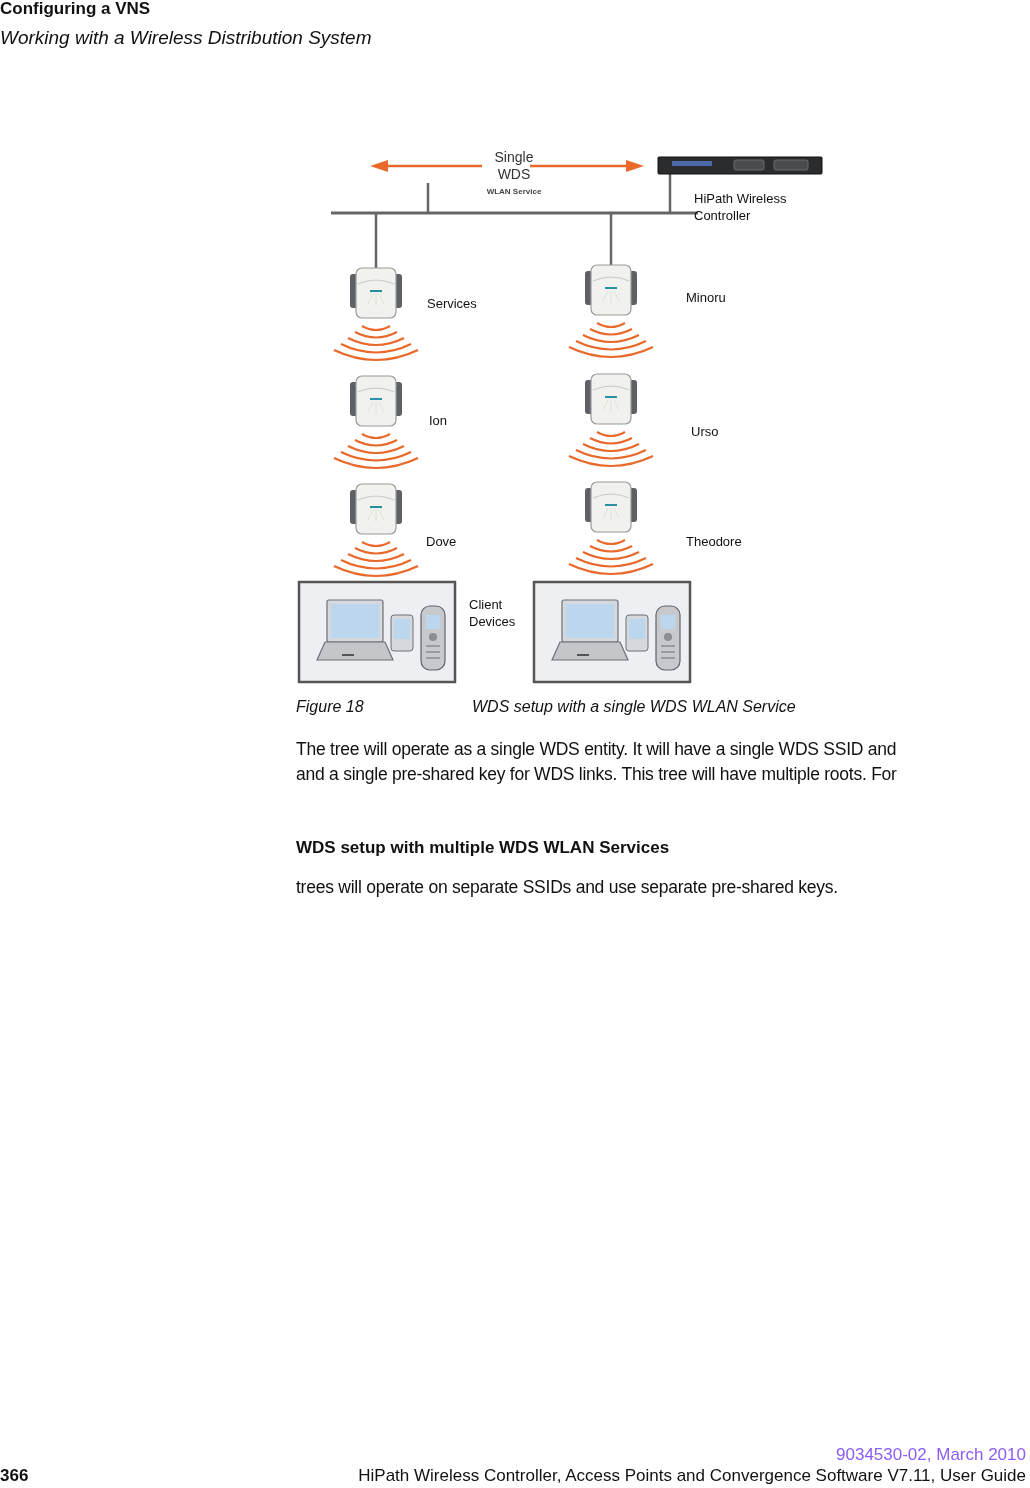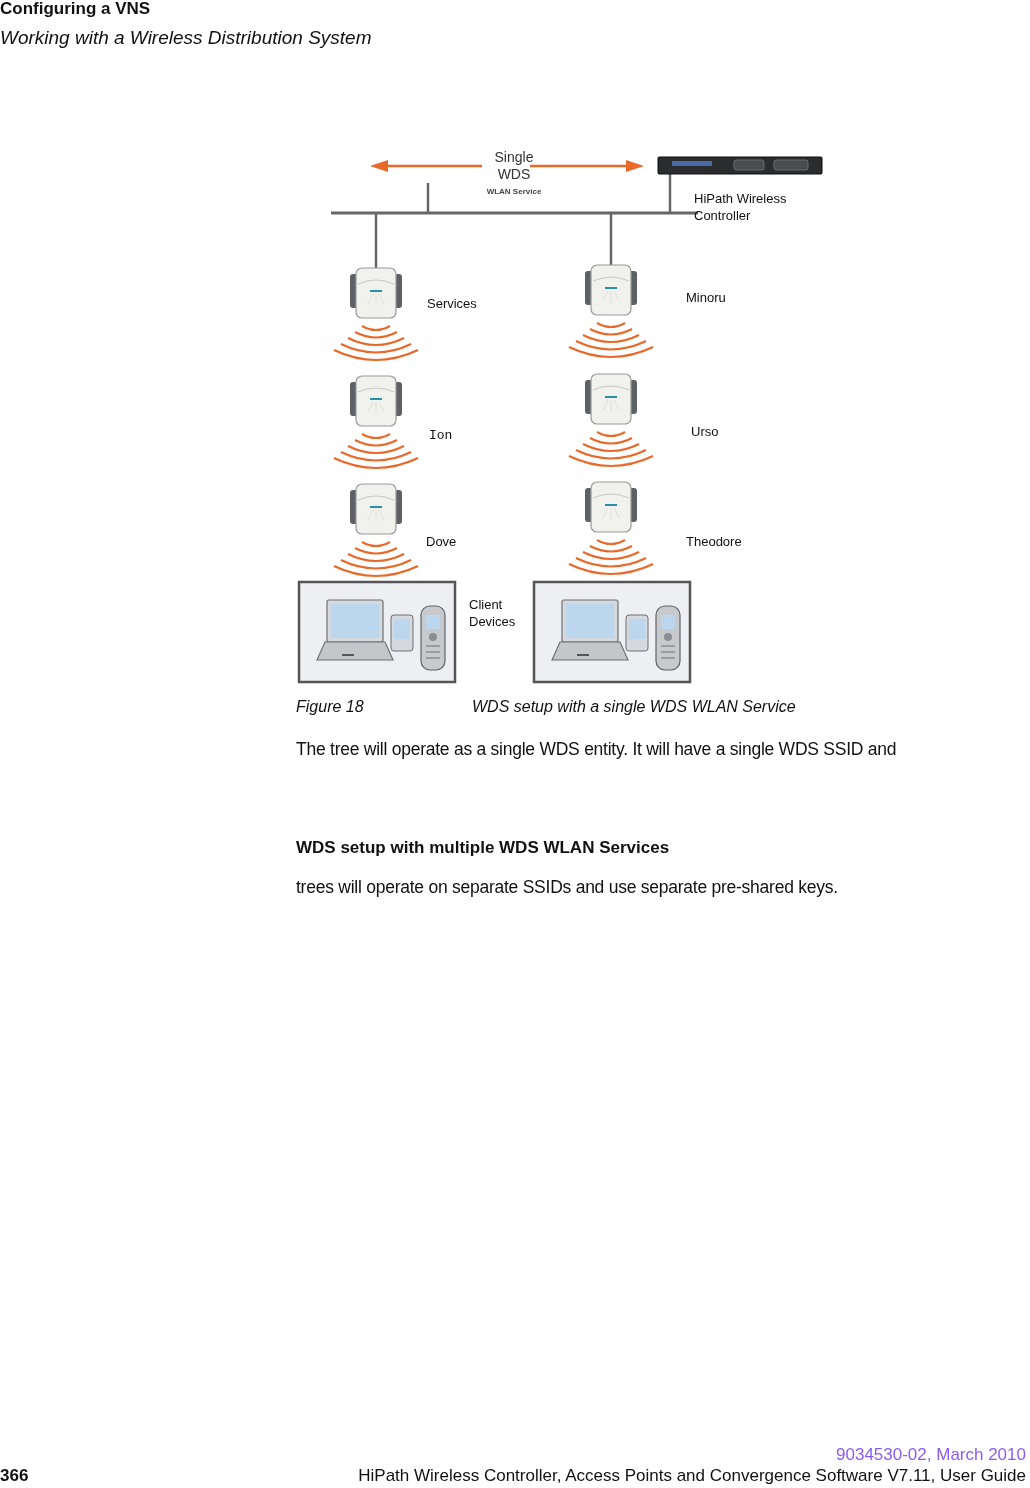--- a/index.html
+++ b/index.html
@@ -96,34 +96,35 @@
     <use href="#ap" x="321" y="372"></use>
     <use href="#waves" x="321" y="402"></use>
 
     <use href="#clients" x="9" y="444"></use>
     <use href="#clients" x="244" y="444"></use>
   </svg>
 
   <div class="lbl" style="left:404px; top:52px;">HiPath Wireless
 Controller</div>
   <div class="lbl" style="left:137px; top:157px;">Services</div>
-  <div class="lbl" style="left:139px; top:289px;font-family:Liberation Mono, monospace;">Ion</div>
+  <div class="lbl" style="left:139px; top:274px;">Ion</div>
   <div class="lbl" style="left:136px; top:395px;">Dove</div>
   <div class="lbl" style="left:396px; top:151px;">Minoru</div>
   <div class="lbl" style="left:401px; top:285px;">Urso</div>
   <div class="lbl" style="left:396px; top:395px;">Theodore</div>
   <div class="lbl" style="left:179px; top:458px;">Client
 Devices</div>
 </div>
 
 <div class="caption" style="left:296px;">Figure 18</div>
 <div class="caption" style="left:472px;">WDS setup with a single WDS WLAN Service</div>
 
 <div class="para" style="top:737px;">
   <span class="ln">The tree will operate as a single WDS entity. It will have a single WDS SSID and</span>
+  <span class="ln">and a single pre-shared key for WDS links. This tree will have multiple roots. For</span>
 </div>
 
 <div class="subhead">WDS setup with multiple WDS WLAN Services</div>
 
 <div class="para" style="top:875px;">
   <span class="ln">trees will operate on separate SSIDs and use separate pre-shared keys.</span>
 </div>
 
 <div class="foot-doc">9034530-02, March 2010</div>
 <div class="foot-page">366</div>

